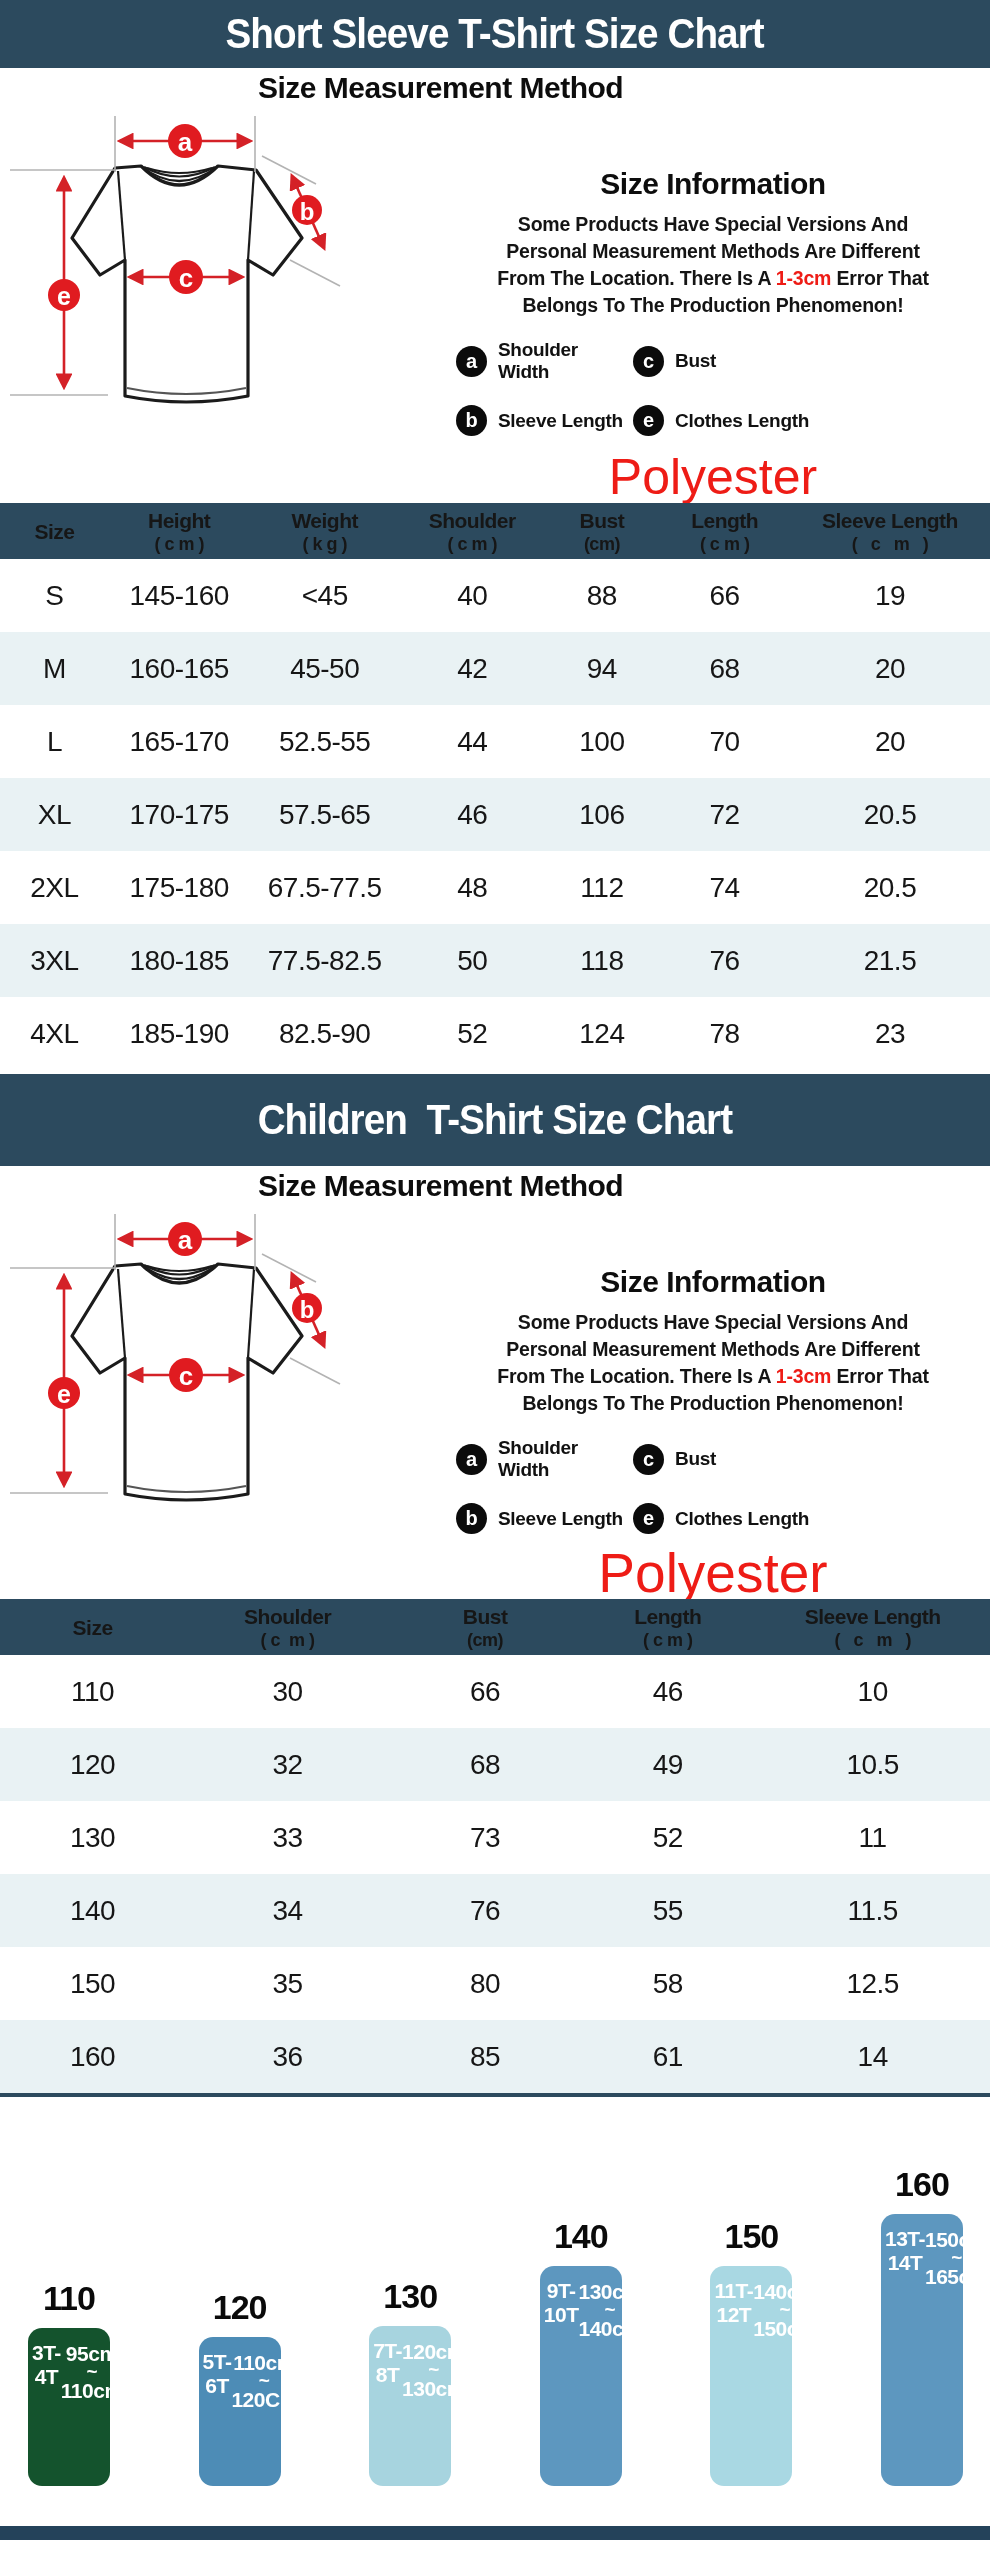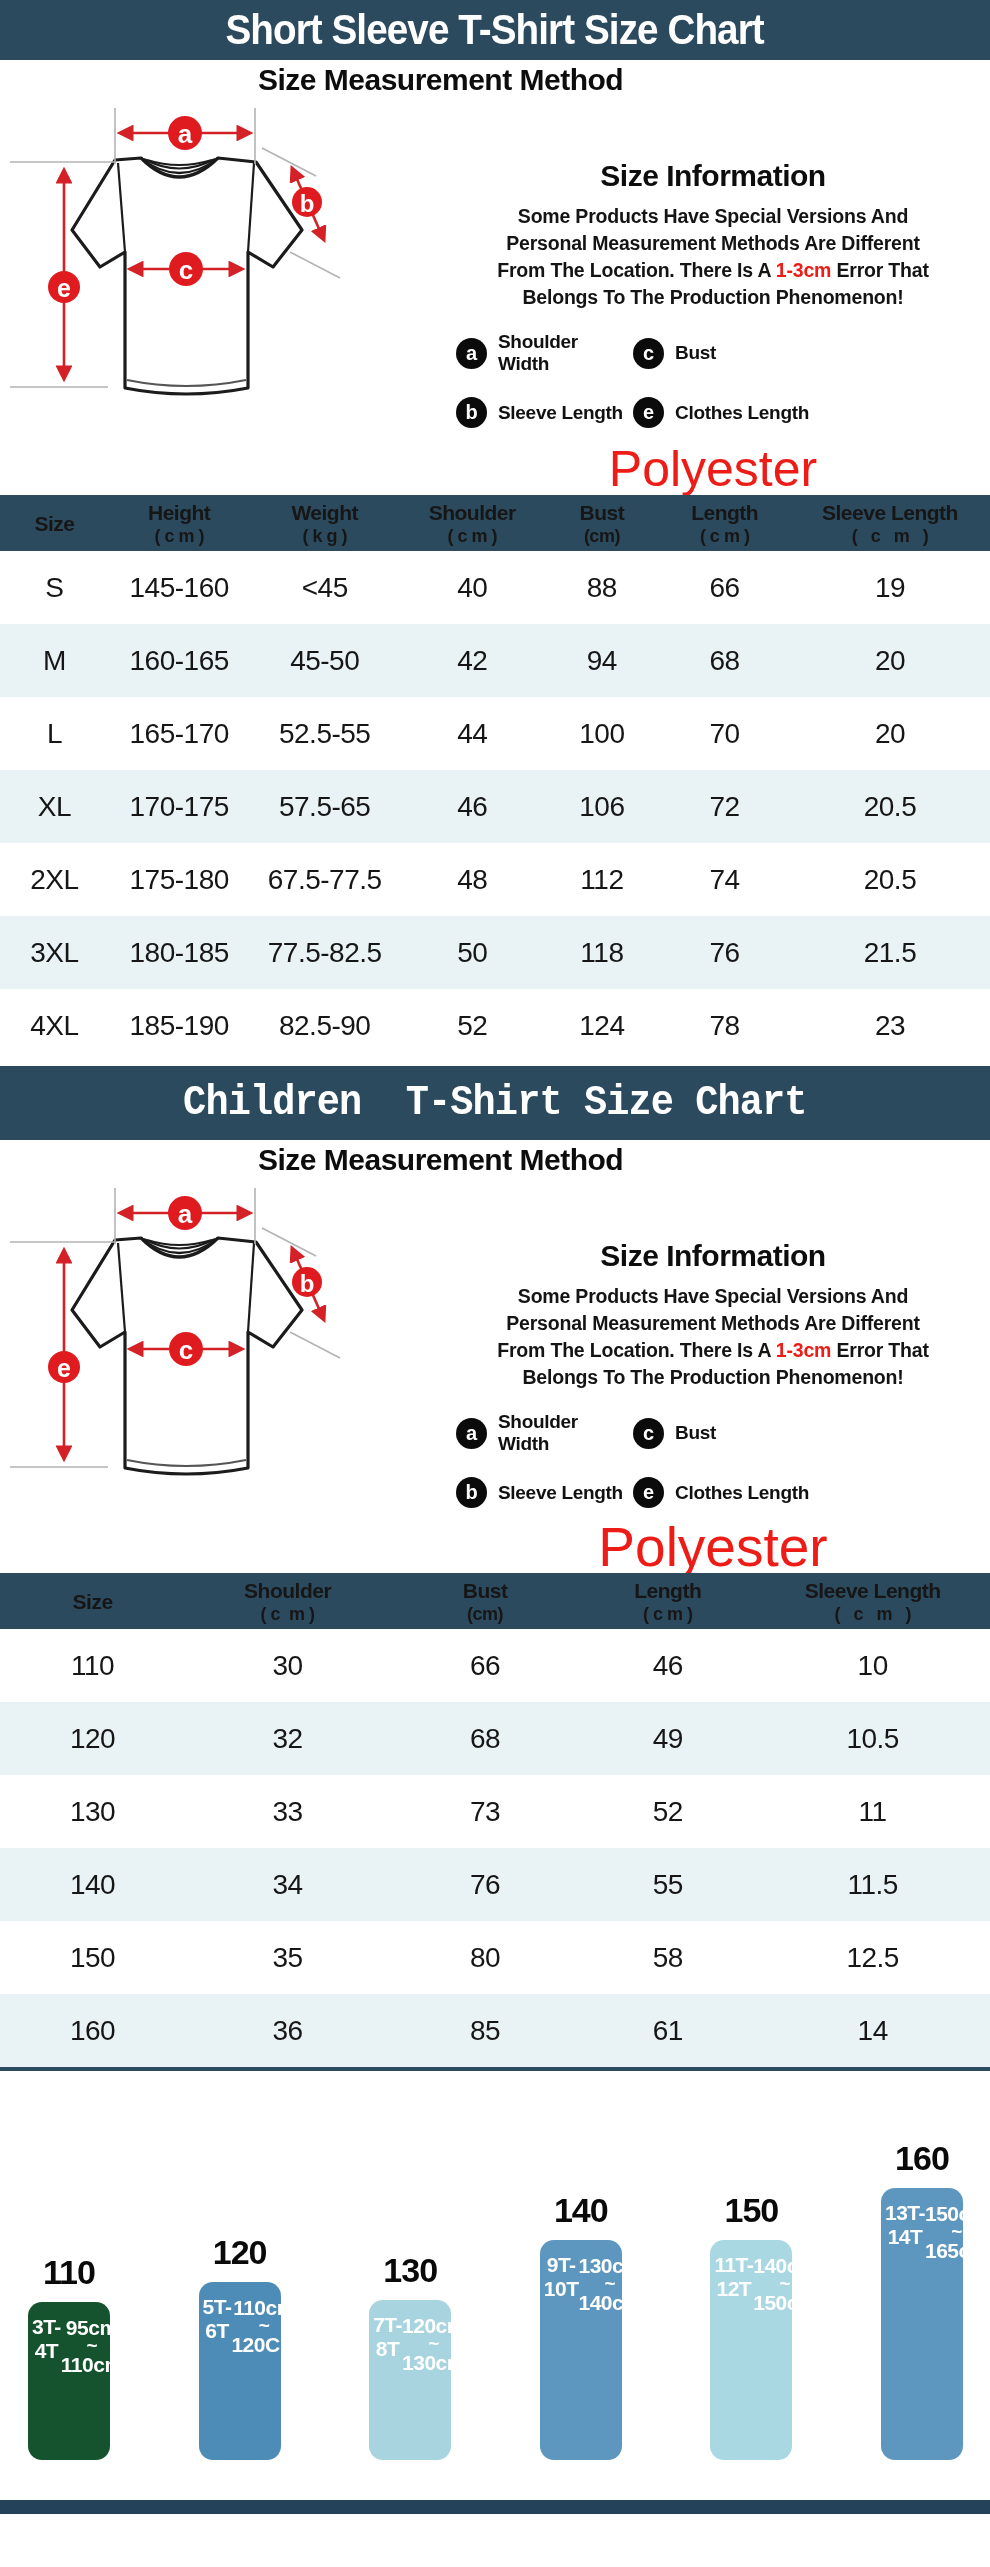--- a/index.html
+++ b/index.html
@@ -2,24 +2,24 @@
 <html style="--navy: #2c4a5e; --red: #ee1c16; --row_alt: #e9f2f4; --table_text: #161616; --strip: #24425a; --diagram_red: #d42127;"><head>
 <meta charset="utf-8">
 <style>
   html,body{margin:0;padding:0;}
   body{
     width:990px;height:2567px;overflow:hidden;background:#ffffff;
     font-family:"Liberation Sans","DejaVu Sans",sans-serif;
     -webkit-font-smoothing:antialiased;
   }
   .banner{
-    height:60px;background:var(--navy,#2c4a5e);
+    height:68px;background:var(--navy,#2c4a5e);
     display:flex;align-items:center;justify-content:center;
   }
-  .banner.b2{height:74px;font-family:Liberation Mono, monospace;}
+  .banner.b2{height:92px;}
   .banner h1{
     margin:0;color:#ffffff;font-size:42px;font-weight:bold;
     letter-spacing:-1px;white-space:pre;
     transform:scaleX(.92);
   }
   
   .msection{height:435px;overflow:hidden;}
   .msection.s2{height:433px;}
   .method-title{
     width:89%;text-align:center;font-size:30px;font-weight:bold;color:#0d0d0d;
@@ -416,21 +416,21 @@
         <div class="bar-range">
           <div>95cm</div>
           <div class="bar-tilde">~</div>
           <div>110cm</div>
         </div>
         <div class="bar-weight">15-20kg</div>
       </div>
     </div>
     <div class="bar-group">
       <div class="bar-size">120</div>
-      <div class="bar" style="height: 178px; background: rgb(77, 140, 182);">
+      <div class="bar" style="height: 149px; background: rgb(77, 140, 182);">
         <div class="bar-age">5T-6T</div>
         <div class="bar-range">
           <div>110cm</div>
           <div class="bar-tilde">~</div>
           <div>120CM</div>
         </div>
         <div class="bar-weight">17-23kg</div>
       </div>
     </div>
     <div class="bar-group">

